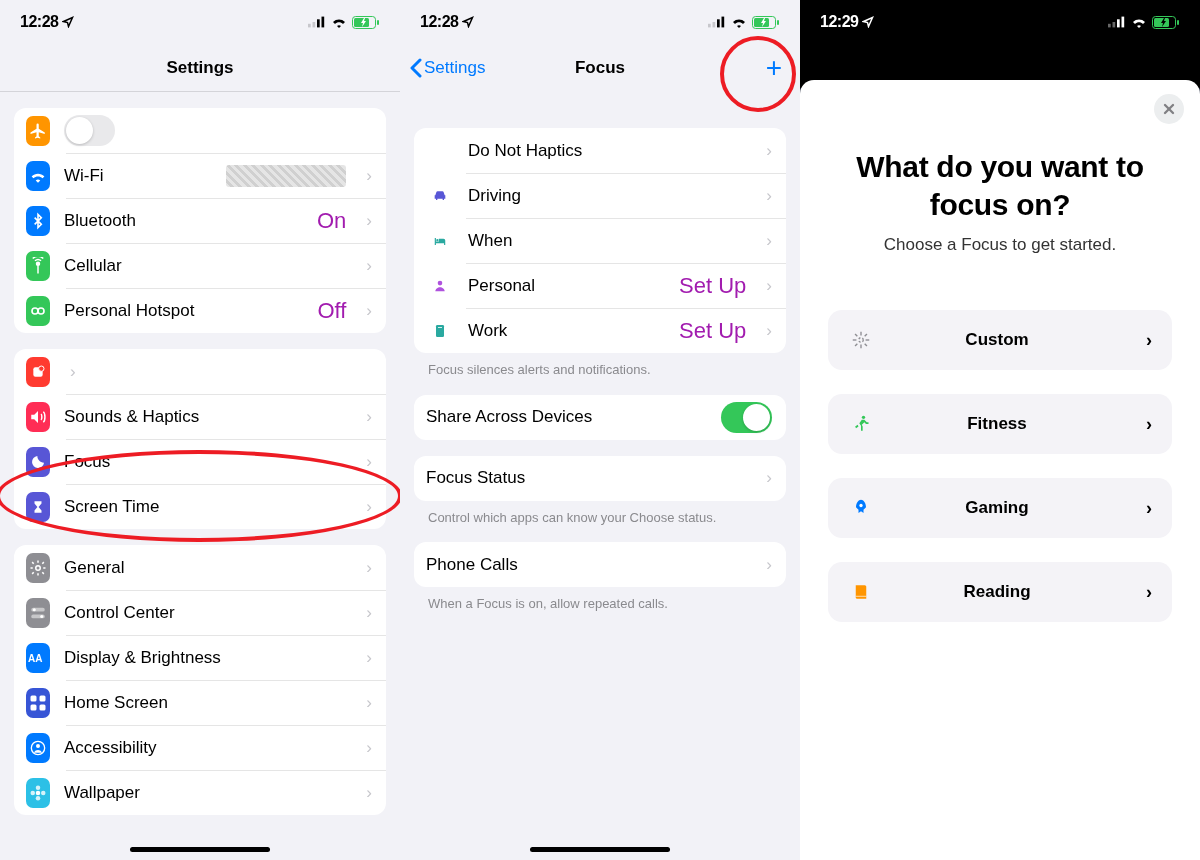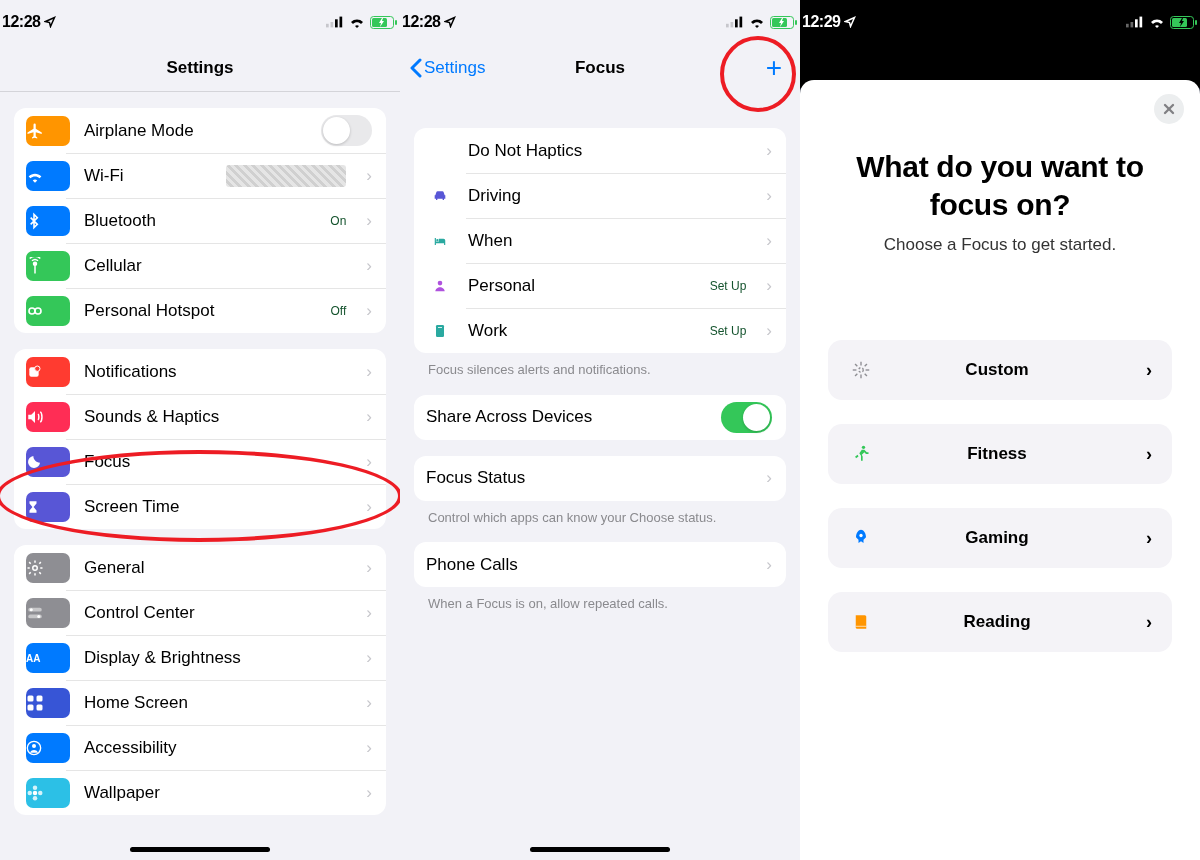--- a/index.html
+++ b/index.html
@@ -20,21 +20,21 @@
   }
   .phone.light { background: #f2f2f7; }
   .phone.black-top { background: #0f172a; }
 
   
   .status-bar {
     height: 44px;
     display: flex;
     align-items: center;
     justify-content: space-between;
-    padding: 0 2px;
+    padding: 0 20px;
     font-size: 16px;
     font-weight: 600;
     position: relative;
     z-index: 3;
   }
   .status-bar .time { display: flex; align-items: center; gap: 4px; letter-spacing: -0.5px;}
   .status-bar .status-icons { display: flex; align-items: center; gap: 5px; }
   .status-bar.dark { color: #fff; background: #000; }
   .status-bar.light { color: #000; }
 
@@ -89,31 +89,31 @@
   .row + .row::before {
     content: "";
     position: absolute;
     top: 0;
     left: 52px;
     right: 0;
     height: 1px;
     background: rgba(0,0,0,0.1);
   }
   .row .icon-badge {
-    width: 44px;
+    width: 24px;
     height: 30px;
     border-radius: 7px;
     display: flex;
     align-items: center;
-    justify-content: flex-start;
+    justify-content: center;
     color: #fff;
     flex-shrink: 0;
   }
   .row .label { font-size: 17px; color: #000; flex: 1; }
-  .row .accessory { color: #14532d; font-size: 12px; }
+  .row .accessory { color: #a21caf; font-size: 22px; }
   .row .chevron { color: #c7c7cc; font-size: 17px; margin-left: 6px;}
   .row .toggle {
     width: 51px; height: 31px; border-radius: 16px; position: relative; flex-shrink:0;
   }
   .row .toggle.off { background: #e9e9eb; }
   .row .toggle.on { background: #34c759; }
   .row .toggle::after {
     content: ""; position: absolute; width: 27px; height: 27px; background:#fff; border-radius:50%; top:2px;
     box-shadow: 0 1px 3px rgba(0,0,0,0.2);
   }
@@ -167,21 +167,21 @@
     font-size: 30px;
     font-weight: 700;
     margin: 50px 6px 12px 6px;
     line-height: 1.25;
     letter-spacing: -0.3px;
   }
   .modal-sub {
     text-align: center;
     font-size: 17px;
     color: #333;
-    margin-bottom: 85px;
+    margin-bottom: 55px;
   }
   .pill-list { display: flex; flex-direction: column; gap: 24px; padding: 0 8px;}
   .pill {
     background: #f4f3f7;
     border-radius: 14px;
     height: 60px;
     display: flex;
     align-items: center;
     padding: 0 20px;
     gap: 16px;
@@ -260,21 +260,20 @@
   </div>
 
   <div id="s1-groups">
       <div class="group">
         <div class="row">
           <span class="icon-badge" style="background: rgb(255, 149, 0);">
             <svg width="18" height="18" viewBox="0 0 24 24" fill="#fff">
               <path d="M21 16v-2l-8-5V3.5a1.5 1.5 0 0 0-3 0V9l-8 5v2l8-2.5V19l-2 1.5V22l3.5-1 3.5 1v-1.5L13 19v-5.5l8 2.5z"></path>
             </svg>
           </span>
-          <span class="label">Airplane Mode</span>
           <span class="toggle off"></span>
         </div>
         <div class="row">
           <span class="icon-badge" style="background: rgb(0, 122, 255);">
             <svg width="18" height="18" viewBox="0 0 24 24" fill="#fff">
               <path d="M12 21l-3-3c1.7-1.7 4.3-1.7 6 0l-3 3zm-6-6l-2.5-2.5c4.7-4.7 12.3-4.7 17 0L18 15c-3.3-3.3-8.7-3.3-12 0z"></path>
             </svg>
           </span>
           <span class="label">Wi-Fi</span>
           <span class="pixelated"></span>
@@ -313,21 +312,20 @@
         </div>
       </div>
       <div class="group">
         <div class="row">
           <span class="icon-badge" style="background: rgb(255, 59, 48);">
             <svg width="16" height="16" viewBox="0 0 24 24" fill="#fff">
               <rect x="5" y="5" width="14" height="14" rx="3"></rect>
               <circle cx="17" cy="7" r="4" fill="#ff3b30" stroke="#fff" stroke-width="1.5"></circle>
             </svg>
           </span>
-          <span class="label">Notifications</span>
           <span class="chevron">›</span>
         </div>
         <div class="row">
           <span class="icon-badge" style="background: rgb(255, 45, 85);">
             <svg width="18" height="18" viewBox="0 0 24 24" fill="#fff">
               <path d="M3 9v6h4l5 5V4L7 9H3z"></path>
               <path d="M16 8c1.5 1 1.5 7 0 8M19 5c3 2 3 12 0 14" fill="none" stroke="#fff" stroke-width="2"></path>
             </svg>
           </span>
           <span class="label">Sounds &amp; Haptics</span>

